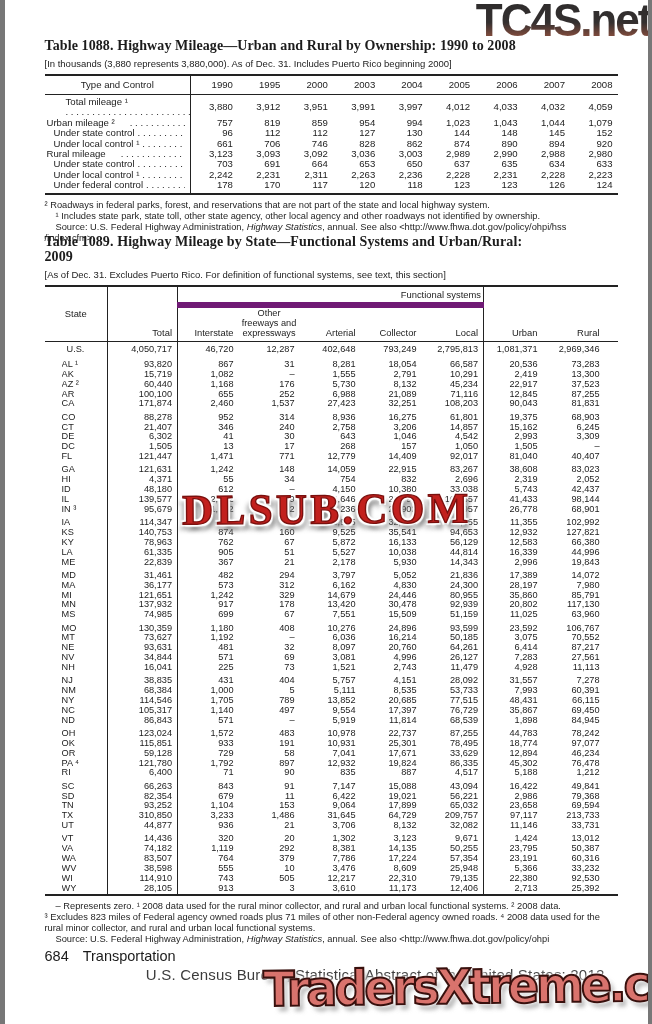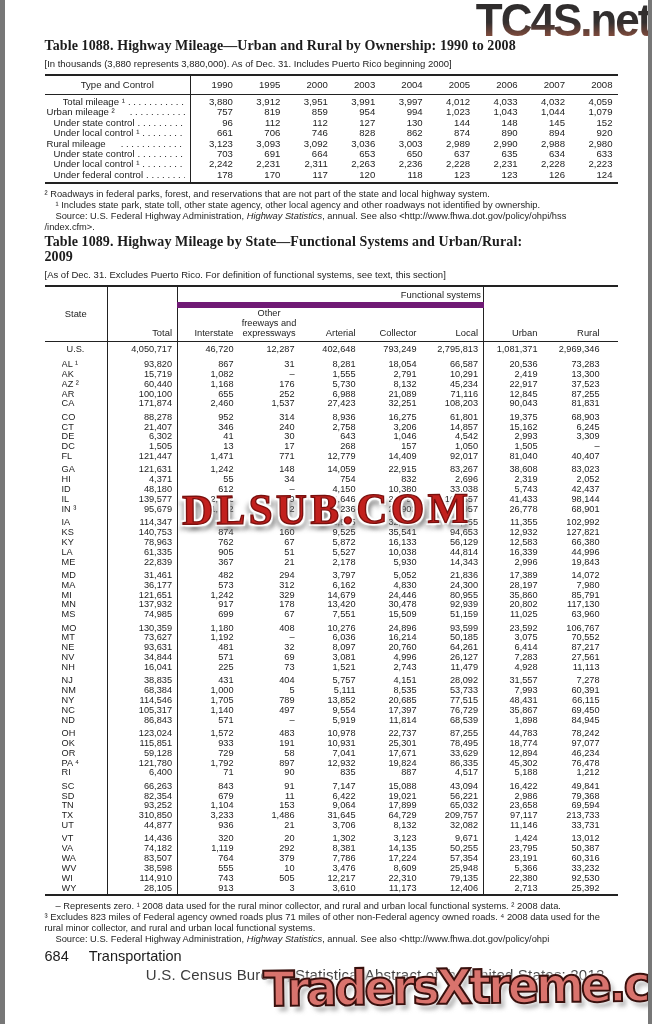--- a/index.html
+++ b/index.html
@@ -24,21 +24,21 @@
   .t88 thead th{font-size:9.6px;line-height:11px;padding:3px 5px 4px;
                 border-bottom:1.5px solid #222;}
   .t88 thead th.first{text-align:center;}
   .t88 thead th.yr{text-align:right;}
   .t88 tbody th,.t88 tbody td{font-size:9.6px;line-height:10.4px;padding:0;}
   .t88 tbody td{text-align:right;padding-right:5px;}
   .t88 tbody tr:first-child th,.t88 tbody tr:first-child td{padding-top:2px;}
   .t88 tbody tr:last-child th,.t88 tbody tr:last-child td{padding-bottom:2px;}
   .ind0 .labwrap{margin-left:2px;gap:12px;}
   .ind1 .labwrap{margin-left:9px;}
-  .ind2 .labwrap{margin-left:18px;}
+  .ind2 .labwrap{margin-left:18px;flex-direction:column;}
   
   .t1089{position:absolute;left:40px;top:234px;width:573px;}
   .t89 thead th{font-size:9.4px;line-height:10px;vertical-align:bottom;
                 padding:2px 5px 3px;}
   .t89 thead th.fs-h{text-align:center;vertical-align:top;padding:3px 2px 2px;
                 border-left:1px solid #222;border-right:1px solid #222;
                 border-bottom:1px solid #222;}
   .t89 thead th{border-bottom:1.5px solid #222;}
   .t89 thead th.fs-h{border-bottom:6px solid #701a75;text-align:right;}
   .t89 thead th.state-h{vertical-align:middle;text-align:center;}
@@ -50,21 +50,21 @@
   .t89 tbody td.rural{padding-right:18px;}
   .t89 tbody th.rowlab .labwrap{margin-left:17px;gap:32px;}
   .t89 tbody tr.us th,.t89 tbody tr.us td{line-height:12.5px;padding-top:1px;padding-bottom:1px;}
   .t89 tbody tr.us .labwrap{margin-left:22px;}
   .t89 tr.gap td{height:3.5px;line-height:3.5px;padding:0;}
   
   .fns{margin-top:5px;font-size:9.3px;line-height:11px;color:#1e1e1e;}
   .fn.indent{text-indent:11px;}
   
   .pageline{position:absolute;left:40px;top:948px;font-size:14.5px;color:#1b1b1b;}
-  .pageline .pgsec{margin-left:20px;text-align:right;}
+  .pageline .pgsec{margin-left:14px;text-align:right;}
   .credit{position:absolute;right:43px;top:966px;font-size:15px;color:#3c3c3c;
           letter-spacing:.2px;}
   
   .wm{position:absolute;z-index:9;white-space:nowrap;pointer-events:none;}
   .wm-tc4s{top:-4px;right:-3px;font-weight:bold;font-size:44px;line-height:46px;
      letter-spacing:-2px;transform:scaleY(1.05);transform-origin:top right;
      background:linear-gradient(180deg,#2d2b2b 0%,#343030 55%,#7c4a3c 82%,#96604e 100%);
      -webkit-background-clip:text;background-clip:text;color:transparent;
      filter:blur(.3px);}
   .wm-dlsub{left:177px;top:484px;font-family:"Liberation Serif",serif;font-weight:bold;

